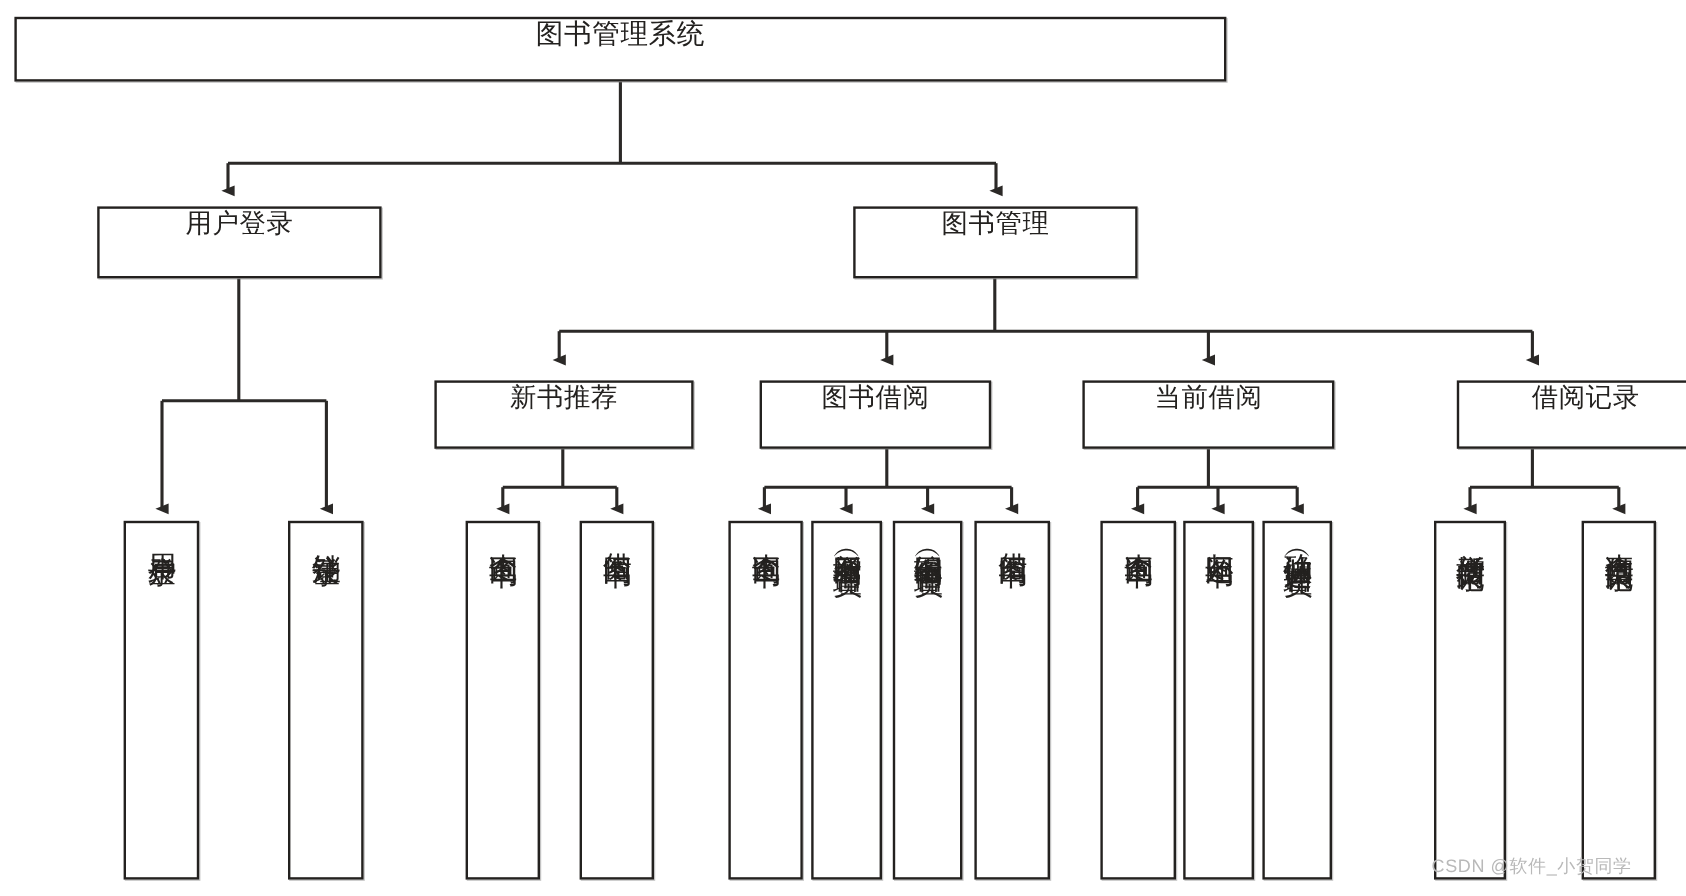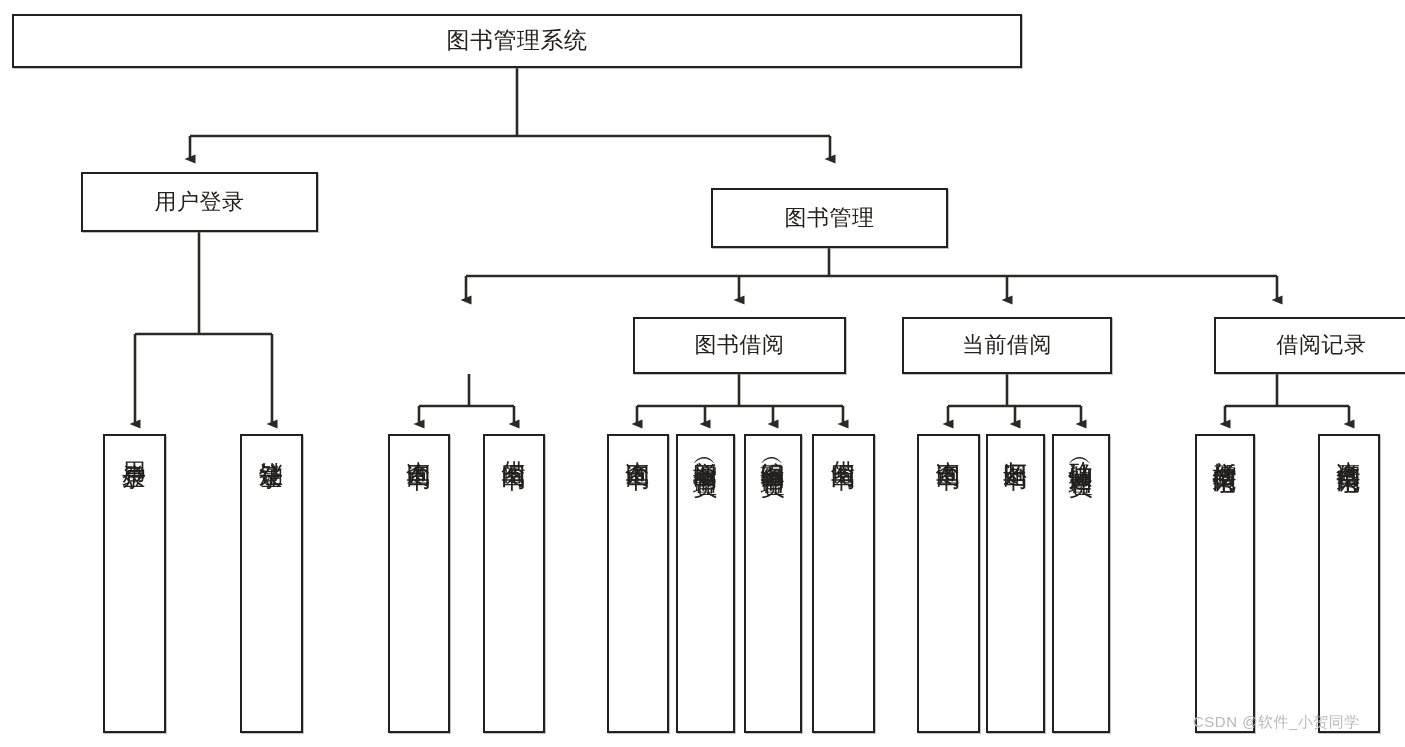--- a/index.html
+++ b/index.html
@@ -24,21 +24,20 @@
     width: 1405px;
     height: 747px;
     pointer-events: none;
   }
   .node {
     position: absolute;
     box-sizing: border-box;
     border: 2px solid #23211f;
     background: #ffffff;
     display: flex;
-    align-items: center;
     justify-content: center;
     color: #23211f;
     box-shadow: 1px 1px 0 rgba(120,120,120,0.45);
   }
   .node .label {
     display: block;
     text-align: center;
     line-height: 1.12;
     letter-spacing: 0.5px;
   }
@@ -126,26 +125,29 @@
   </svg>
 
   <div class="node root h" style="left:12px; top:14px; width:1010px; height:54px;">
     <span class="label">图书管理系统</span>
   </div>
 
   <div class="node h" style="left:81px; top:172px; width:237px; height:60px;">
     <span class="label">用户登录</span>
   </div>
 
-  <div class="node h" style="left:711px; top:172px; width:237px; height:60px;margin-top:16px;">
+  <div class="node h" style="left:711px; top:172px; width:237px; height:60px;">
     <span class="label">图书管理</span>
   </div>
 
-
-  <div class="node h" style="left:633px; top:317px; width:213px; height:57px;">
+  <div class="node h" style="left:362px; top:317px; width:216px; height:57px;">
+    <span class="label">新书推荐</span>
+  </div>
+
+  <div class="node h" style="left:633px; top:317px; width:193px; height:57px;">
     <span class="label">图书借阅</span>
   </div>
 
   <div class="node h" style="left:902px; top:317px; width:210px; height:57px;">
     <span class="label">当前借阅</span>
   </div>
 
   <div class="node h" style="left:1214px; top:317px; width:215px; height:57px;">
     <span class="label">借阅记录</span>
   </div>

